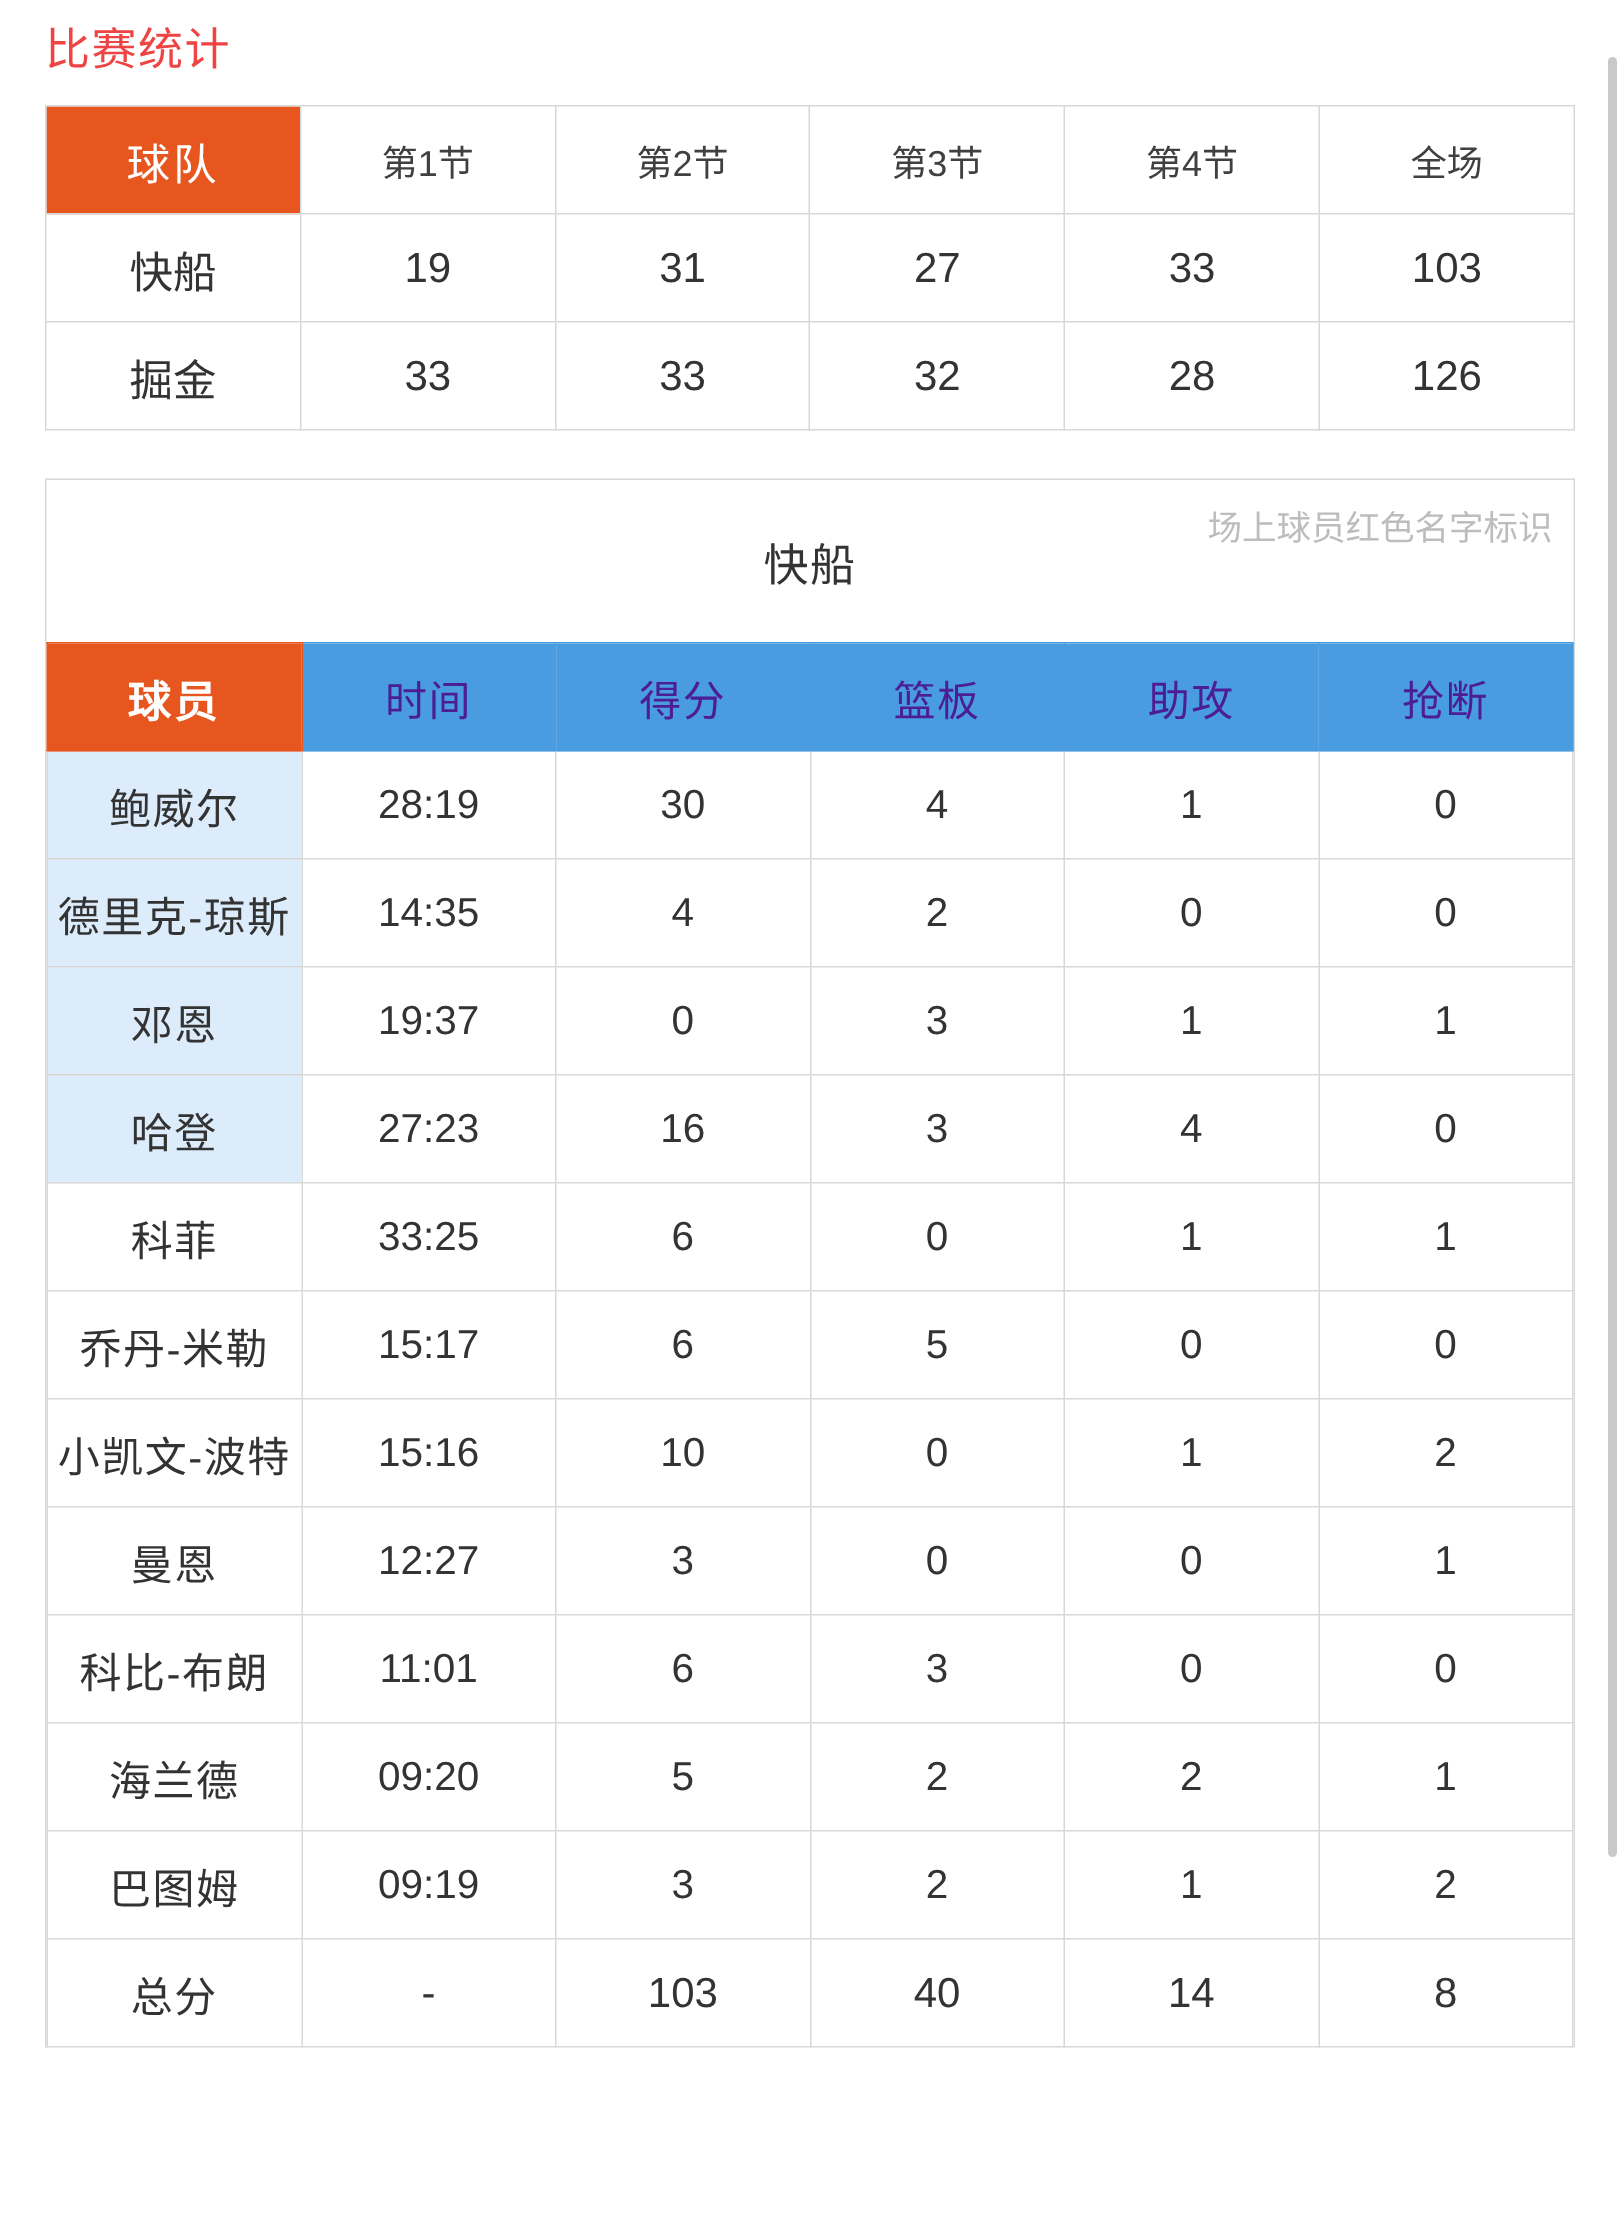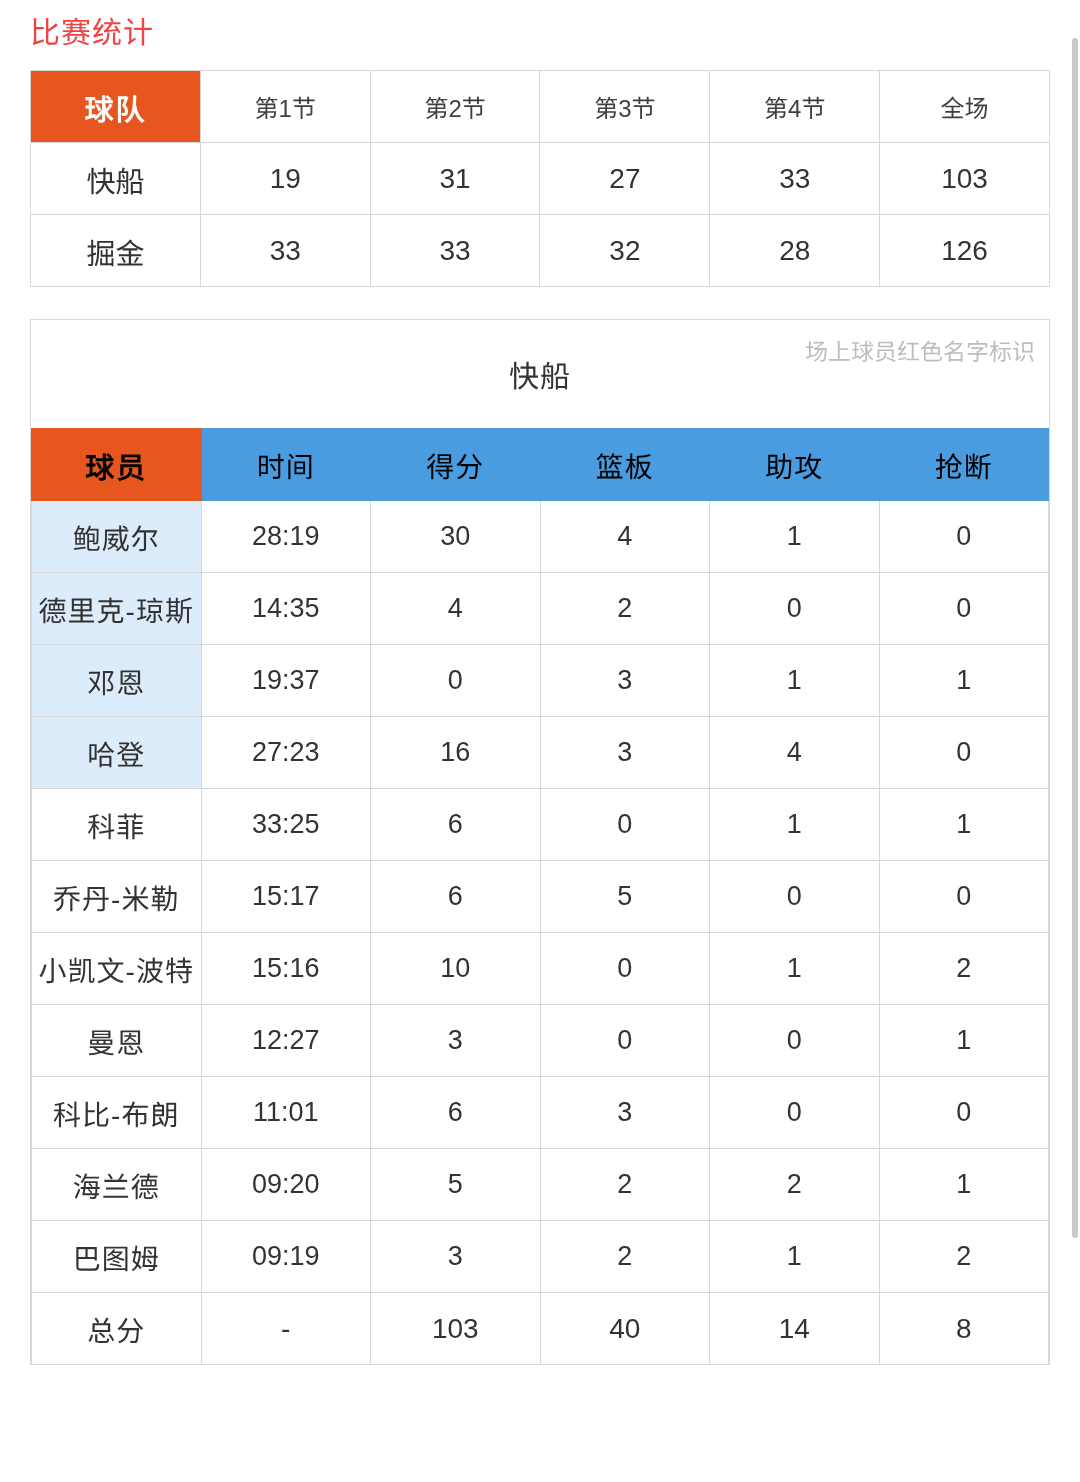--- a/index.html
+++ b/index.html
@@ -46,21 +46,21 @@
 
   
   .score-table th, .score-table td {
     height: 72px;
     font-size: 28px;
   }
   .score-table .corner {
     background: #e8561f;
     color: #ffffff;
     font-size: 29px;
-    font-weight: bold;
+    font-weight: normal;
     letter-spacing: 2px;
   }
   .score-table .qhead {
     font-size: 24px;
     color: #404040;
   }
   .score-table .teamname {
     font-size: 29px;
     color: #333;
   }
@@ -106,30 +106,30 @@
     border: 1px solid #d8d8d8;
     text-align: center;
     font-weight: normal;
     height: 72px;
     font-size: 27px;
     color: #333;
     background: #ffffff;
   }
   .box-table th.player-head {
     background: #e8561f;
-    color: #000000;
+    color: #ffffff;
     font-size: 29px;
     font-weight: bold;
     letter-spacing: 2px;
     border-color: #e8561f;
     margin-left: 20px;
   }
   .box-table th.stat-head {
     background: #4a9ce0;
-    color: #000000;
+    color: #4c1d95;
     font-size: 28px;
     letter-spacing: 1px;
     border-color: #4a9ce0;
   }
   .box-table td.pname {
     font-size: 28px;
     letter-spacing: 1px;
   }
   .box-table tr.starter td.pname {
     background: #dcecfb;

